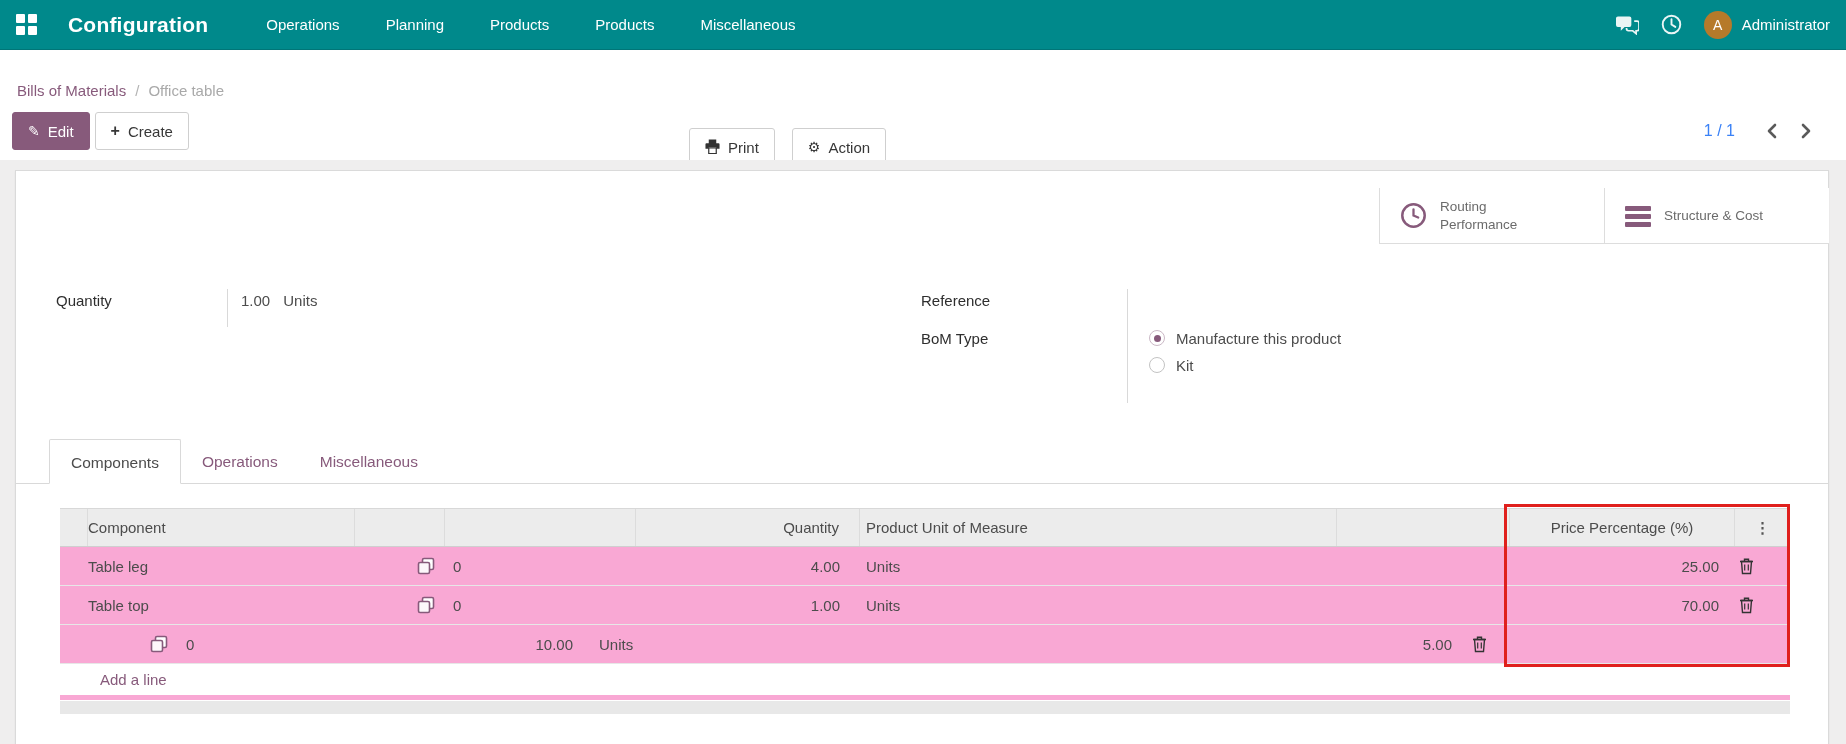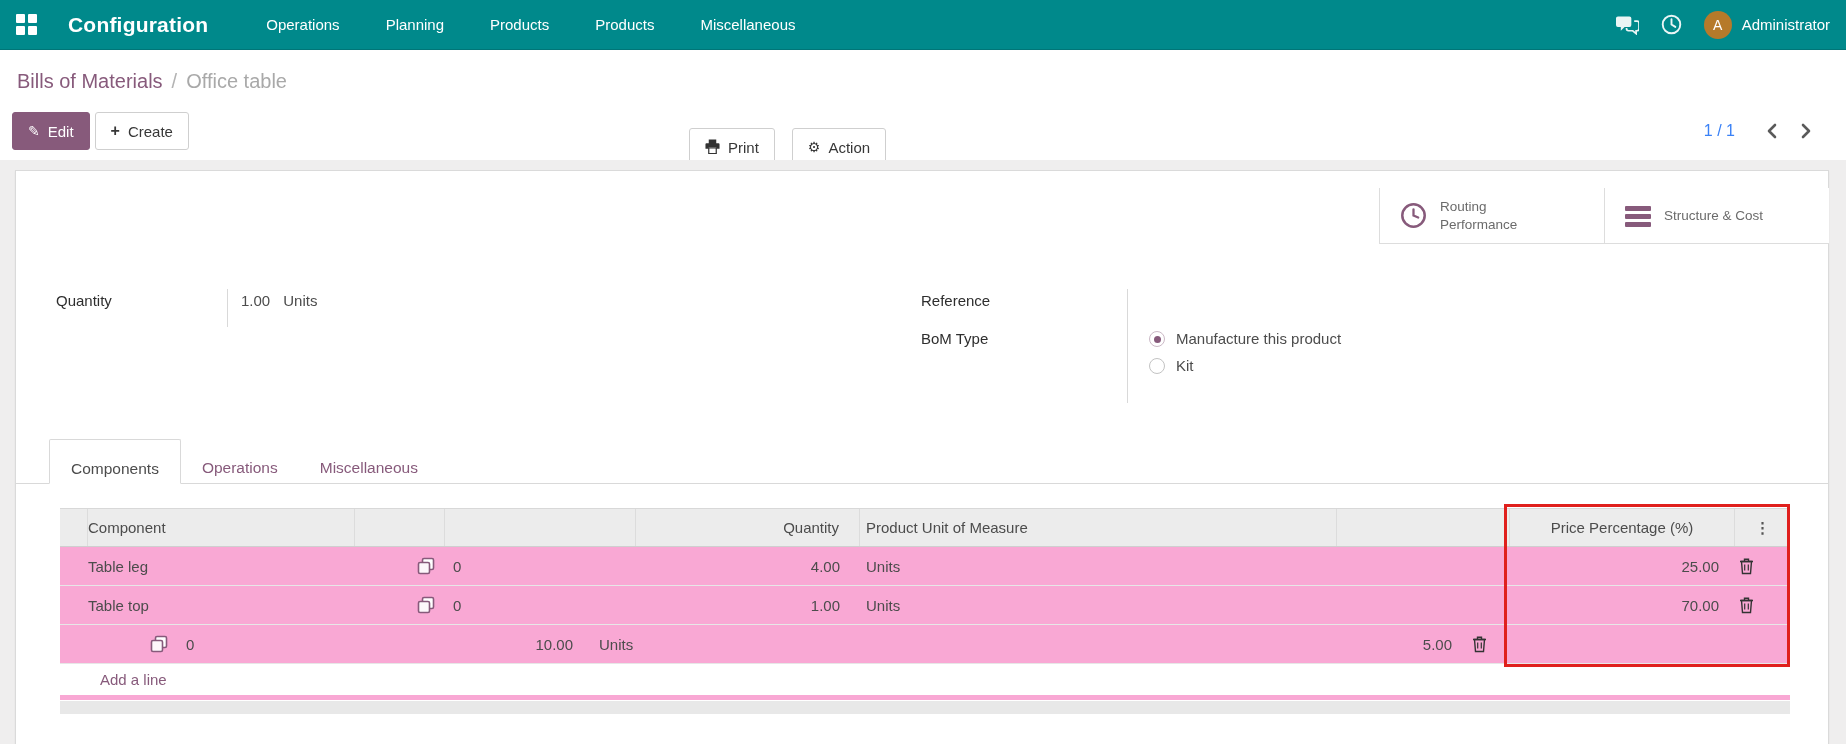--- a/index.html
+++ b/index.html
@@ -18,21 +18,21 @@
   .menus a { color:#fff; text-decoration:none; cursor:pointer; }
   .systray { margin-left:auto; display:flex; align-items:center; gap:22px; }
   .systray svg { display:block; opacity:.92; cursor:pointer; }
   .avatar { width:28px; height:28px; border-radius:50%; background:#B67A2A; color:#fff; font-size:14px;
             display:flex; align-items:center; justify-content:center; }
   .user-wrap { display:flex; align-items:center; gap:10px; cursor:pointer; }
   .user-name { font-size:15px; }
 
   
   .control-panel { position:relative; height:110px; background:#fff; }
-  .breadcrumb { position:absolute; left:17px; top:20px; font-size:20px; }
+  .breadcrumb { position:absolute; left:17px; top:32px; font-size:15px; }
   .breadcrumb .parent { color:#875A7B; text-decoration:none; cursor:pointer; }
   .breadcrumb .sep { color:#b3b3b3; margin:0 9px; }
   .breadcrumb .current { color:#a9a9a9; }
   .btn { height:38px; padding:0 15px; font-size:15px; border-radius:3px; border:1px solid #cfcfcf;
          background:#fff; color:#373737; display:inline-flex; align-items:center; gap:8px; cursor:pointer;
          font-family:"Liberation Sans", sans-serif; }
   .btn .bi { font-size:14px; line-height:1; }
   .btn.primary { background:#875A7B; border-color:#875A7B; color:#fff; }
   .cp-left { position:absolute; left:12px; top:62px; display:flex; gap:5px; }
   .cp-actions { position:absolute; left:689px; top:62px; display:flex; gap:17px;margin-top:16px; }
@@ -58,30 +58,30 @@
   .fgroup.left { left:40px; top:118px; width:640px; }
   .fgroup.right { left:905px; top:118px; width:740px; }
   .frow { display:flex; min-height:38px; }
   .frow .flabel { color:#2e2e2e; border-right:1px solid #d9d9d9; padding-top:3px; }
   .fgroup.left .flabel { width:172px; }
   .fgroup.right .flabel { width:207px; }
   .frow .fvalue { padding:3px 0 0 13px; }
   .fgroup.right .fvalue { padding-left:21px; }
   .link { color:#875A7B; text-decoration:none; cursor:pointer; }
   .uomgap { margin-left:13px; }
-  .radio-line { display:flex; align-items:flex-end; gap:11px; margin-bottom:10px; cursor:pointer; }
+  .radio-line { display:flex; align-items:flex-start; gap:11px; margin-bottom:10px; cursor:pointer; }
   .radio { width:16px; height:16px; border-radius:50%; border:1px solid #c3c3c3; background:#fff; position:relative; flex:0 0 auto; }
   .radio.sel { border-color:#cbb9c6; }
   .radio.sel::after { content:""; position:absolute; left:3.5px; top:3.5px; width:7px; height:7px;
                       border-radius:50%; background:#875A7B; }
 
   
   .tabbar { position:absolute; top:268px; left:0; right:0; height:45px; border-bottom:1px solid #d9d9d9;
             display:flex; align-items:stretch; padding-left:33px; }
-  .tab { font-size:15.5px; padding:20px 21px 0 21px; cursor:pointer; color:#875A7B; }
+  .tab { font-size:15.5px; padding:14px 21px 0 21px; cursor:pointer; color:#875A7B; }
   .tab.active { color:#4c4c4c; background:#fff; border:1px solid #d9d9d9; border-bottom:1px solid #fff;
                 margin-bottom:-1px; border-radius:2px 2px 0 0; }
 
   
   .o-table { position:absolute; top:337px; left:44px; width:1730px; font-size:15px; color:#4c4c4c; }
   .trow { display:flex; align-items:center; }
   .thead { background:#ececec; height:39px; border-top:1px solid #d8d8d8; border-bottom:1px solid #cfcfcf; color:#4c4c4c; }
   .thead > div { height:100%; display:flex; align-items:center; border-right:1px solid #dcdcdc; }
   .thead > div:last-child { border-right:none; }
   .tbody-row { height:39px; border-bottom:1px solid #e7e7e7; background:#f9a8d4; cursor:pointer; }

